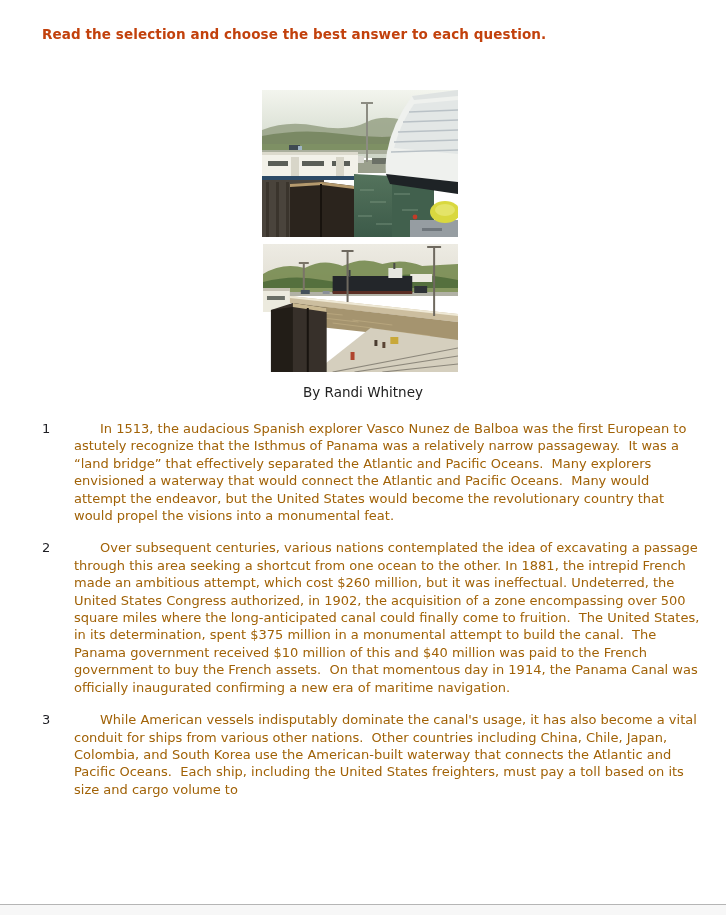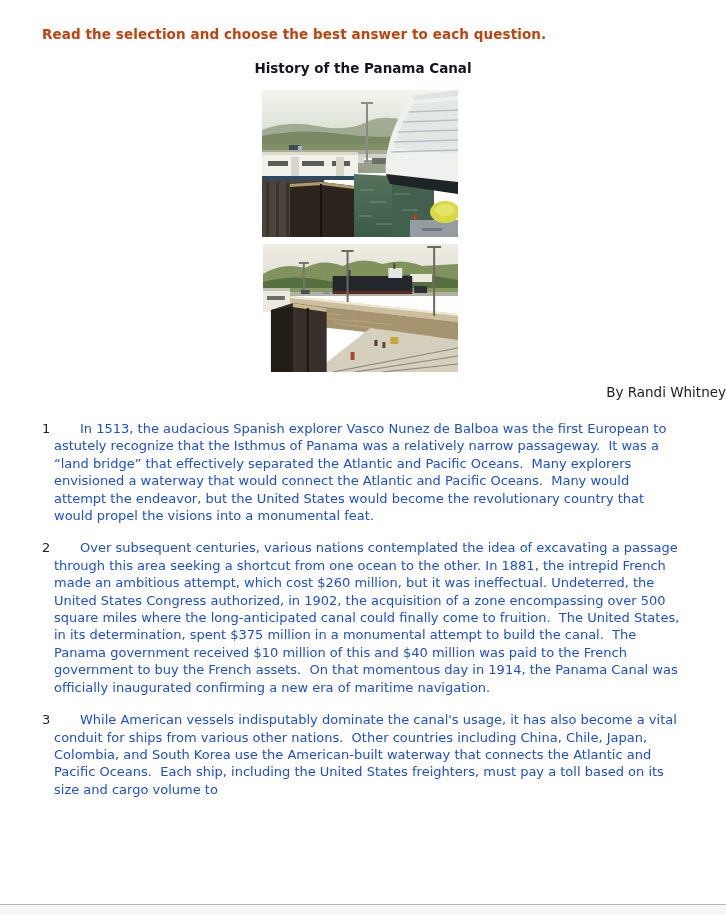--- a/index.html
+++ b/index.html
@@ -24,49 +24,48 @@
     font-size: 13.5px; font-weight: bold; color: #15151f;
   }
 
   figure.photo { margin: 0; position: absolute; overflow: hidden; }
   .photo1 { left: 262px; top: 90px;  width: 196px; height: 147px; }
   .photo2 { left: 263px; top: 244px; width: 195px; height: 128px; }
   .photo svg { display: block; width: 100%; height: 100%; }
 
   .byline {
     position: absolute; left: 0; top: 384px; width: 726px;
-    text-align: right; font-size: 13.5px; color: #222;
+    text-align: center; font-size: 13.5px; color: #222;
   }
 
   .paragraphs { position: absolute; left: 42px; top: 420px; width: 655px; }
   .para { position: relative; margin: 0 0 15px 0; }
   .para-num {
     position: absolute; left: 0; top: 0;
     font-size: 13px; line-height: 17.4px; color: #1f1f24;
   }
   .para-text {
-    margin-left: 12px; width: 627px;
-    font-size: 13px; line-height: 17.4px; color: #1d4ed8;
+    margin-left: 32px; width: 627px;
+    font-size: 13px; line-height: 17.4px; color: #a16207;
     text-indent: 26px;
     white-space: pre-wrap;
   }
 
   .bottom-divider {
     position: absolute; left: 0; top: 904px; width: 726px; height: 11px;
     border-top: 1px solid #b5b5b5;
     background: #f7f7f7;
   }
 </style>
 </head>
 <body>
 
 <div class="page">
 
   <div class="instruction">Read the selection and choose the best answer to each question.</div>
-  <div class="title">History of the Panama Canal</div>
 
   <figure class="photo photo1">
     <svg viewBox="0 0 196 147" preserveAspectRatio="none">
       <defs>
         <linearGradient id="sky1" x1="0" y1="0" x2="0" y2="1">
           <stop offset="0" stop-color="#f3f5ee"></stop>
           <stop offset="1" stop-color="#cdd4c6"></stop>
         </linearGradient>
         <linearGradient id="water1" x1="0" y1="0" x2="0" y2="1">
           <stop offset="0" stop-color="#54735c"></stop>

